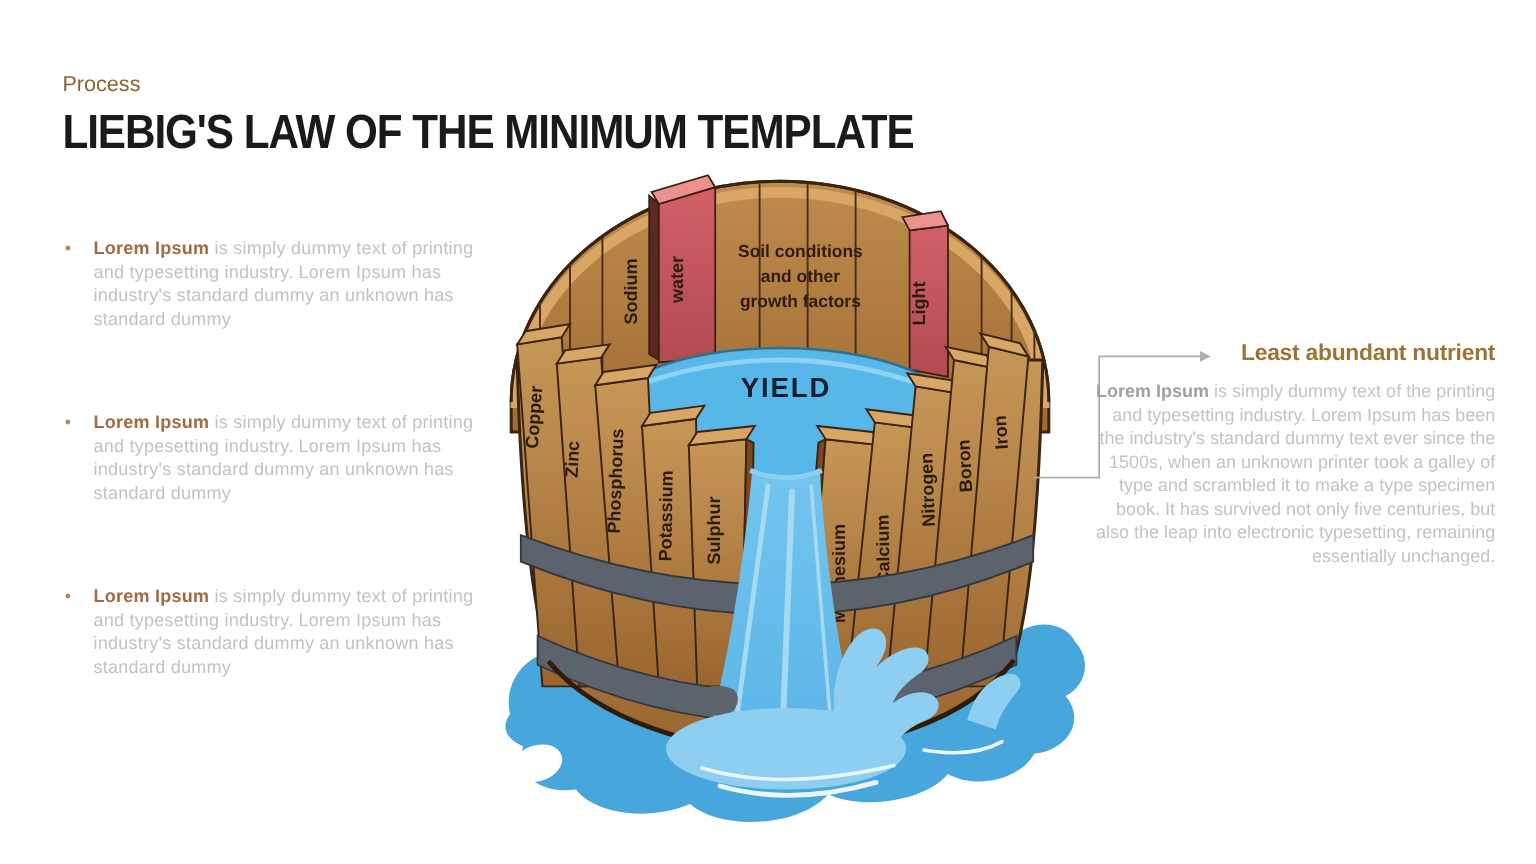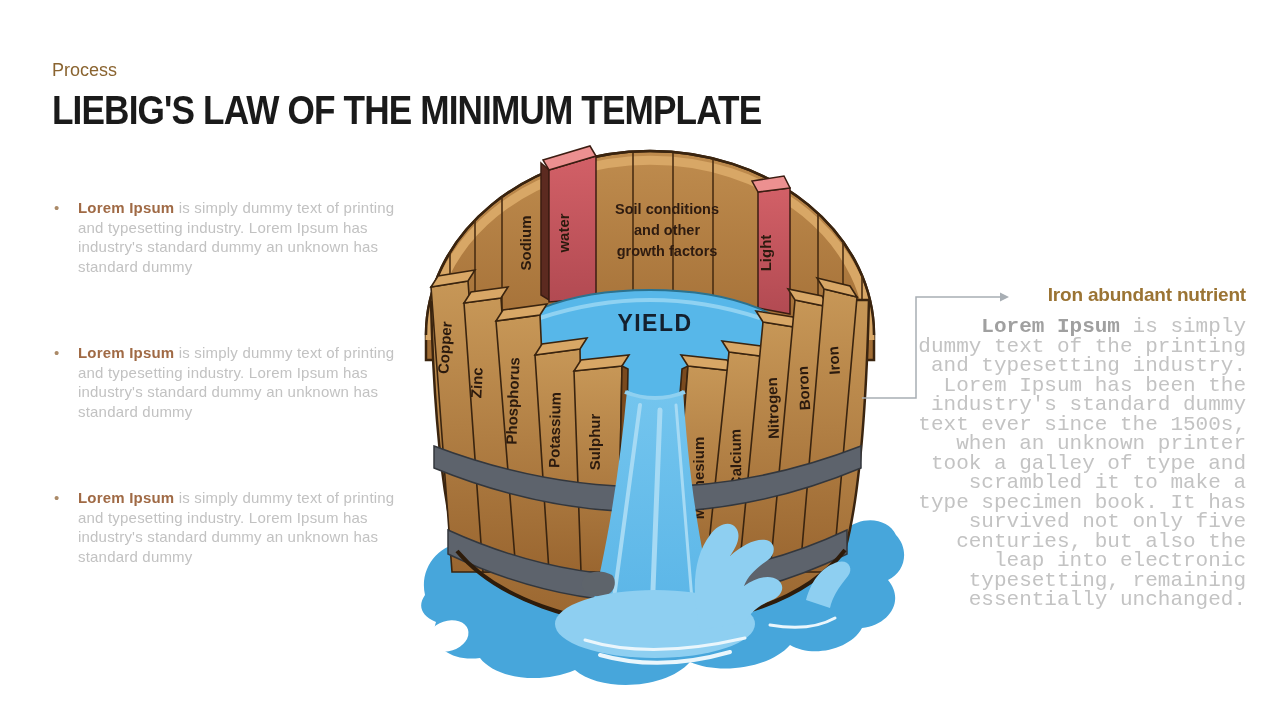--- a/index.html
+++ b/index.html
@@ -12,21 +12,21 @@
              letter-spacing:-1px; transform:scaleX(.88); transform-origin:left center; white-space:nowrap; }
 
   .notes { position:absolute; left:52px; top:198px; width:352px; }
   .note  { position:relative; padding-left:26px; margin-bottom:67px; font-size:15px; line-height:19.5px;
            color:#c2c2c2; letter-spacing:.2px; }
   .note .dot { position:absolute; left:2px; top:0; color:#ab8a68; font-size:15px; }
   .note .lead { color:#a06a45; font-weight:700; }
 
   .callout { position:absolute; left:912px; top:284px; width:334px; text-align:right; }
   .callout h2 { font-size:19px; font-weight:700; color:#9b7434; margin-bottom:11px; letter-spacing:-0.2px; }
-  .callout p  { font-size:21px; line-height:19.5px; color:#c3c3c3;font-family:Liberation Mono, monospace; }
+  .callout p  { font-size:15px; line-height:19.5px; color:#c3c3c3; }
   .callout .lead { color:#a0a0a0; font-weight:700; }
 
   svg text { font-family:"Liberation Sans", sans-serif; }
   .stave-label { font-size:15px; font-weight:700; fill:#2b1a0e; }
   .back-label  { font-size:15px; font-weight:700; fill:#2b1a0e; }
   .soil-label  { font-size:14.5px; font-weight:700; fill:#2e1b10; }
   .yield-label { font-size:23px; font-weight:700; fill:#14202e; letter-spacing:1.5px; }
 
   .barrel-svg, .connector-svg { position:absolute; }
   .barrel-svg { left:418px; top:140px; width:492px; height:552px; }
@@ -184,17 +184,17 @@
       </g>
     </g>
   </svg>
 
   <svg class="connector-svg" viewBox="852 288 166 118">
     <path d="M 862 398 L 916 398 L 916 297 L 1000 297" fill="none" stroke="#a8aeb4" stroke-width="1.5"></path>
     <polygon points="1000,292.5 1009,297 1000,301.5" fill="#a8aeb4"></polygon>
   </svg>
 
   <div class="callout">
-    <h2>Iron abundant nutrient</h2>
+    <h2>Least abundant nutrient</h2>
     <p><span class="lead">Lorem Ipsum</span><span> is simply dummy text of the printing and typesetting industry. Lorem Ipsum has been the industry's standard dummy text ever since the 1500s, when an unknown printer took a galley of type and scrambled it to make a type specimen book. It has survived not only five centuries, but also the leap into electronic typesetting, remaining essentially unchanged.</span></p>
   </div>
 
 </div>
 
 </body></html>

